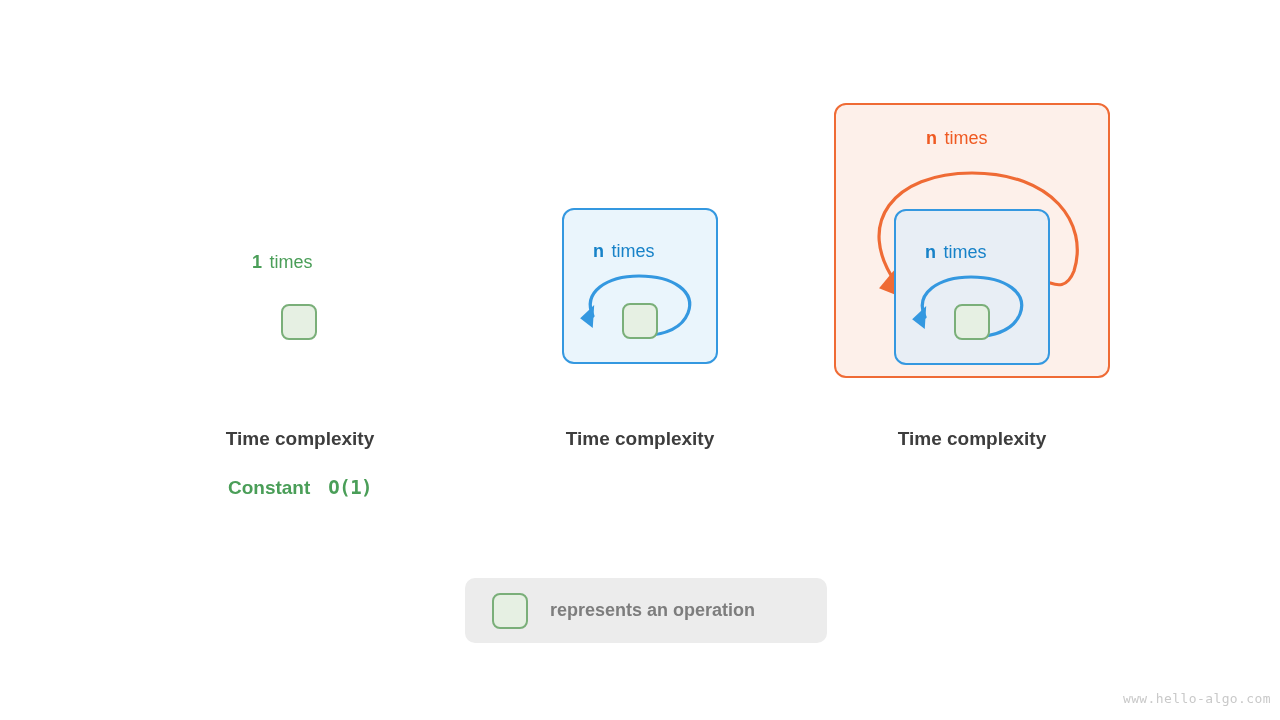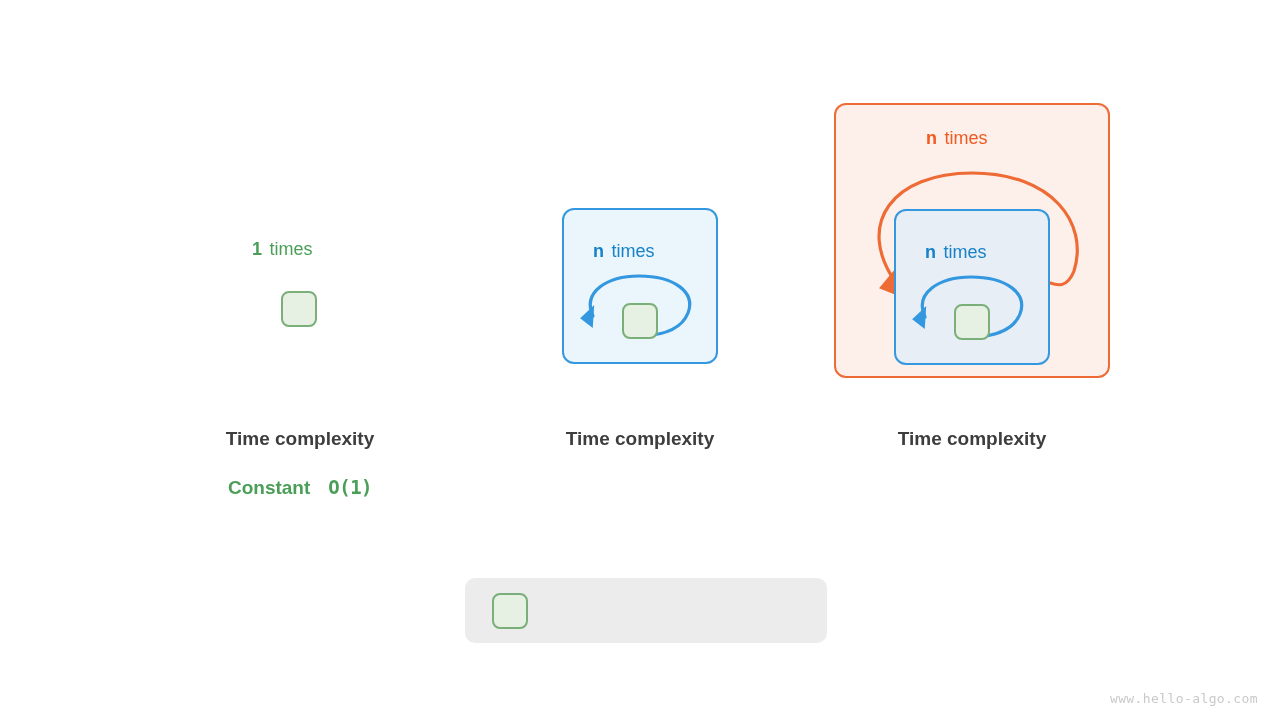--- a/index.html
+++ b/index.html
@@ -131,36 +131,36 @@
     font-size: 18px;
     font-weight: bold;
     color: #7d7d7d;
     margin-left: 22px;
     white-space: nowrap;
   }
 
   
   .watermark {
     position: absolute;
-    right: 22px;
+    right: 9px;
     bottom: 14px;
     font-family: "DejaVu Sans Mono", monospace;
     font-size: 13px;
     letter-spacing: 0.4px;
     color: #c9c9c9;
     user-select: none;
     text-align: right;
   }
 </style>
 </head>
 <body>
 
 <div class="stage">
 
-  <div class="abs" style="left:200px; top:232px; width:200px; height:130px;">
+  <div class="abs" style="left:200px; top:245px; width:200px; height:130px;">
 
     <div class="times-caption green abs" style="left:52px; top:8px;">
       <span class="count">1</span><span class="word">times</span>
     </div>
 
     <div class="op-box abs" style="left:81px; top:59px;"></div>
   </div>
 
   <div class="abs" style="left:562px; top:208px; width:156px; height:156px;">
 
@@ -224,17 +224,18 @@
   <div class="col-label" style="left:490px; top:428px; width:300px;">
     <div class="label-title">Time complexity</div>
   </div>
 
   <div class="col-label" style="left:822px; top:428px; width:300px;">
     <div class="label-title">Time complexity</div>
   </div>
 
   <div class="legend">
     <div class="op-box"></div>
+    <div class="legend-text">represents an operation</div>
   </div>
 
   <div class="watermark">www.hello-algo.com</div>
 
 </div>
 
 </body></html>

